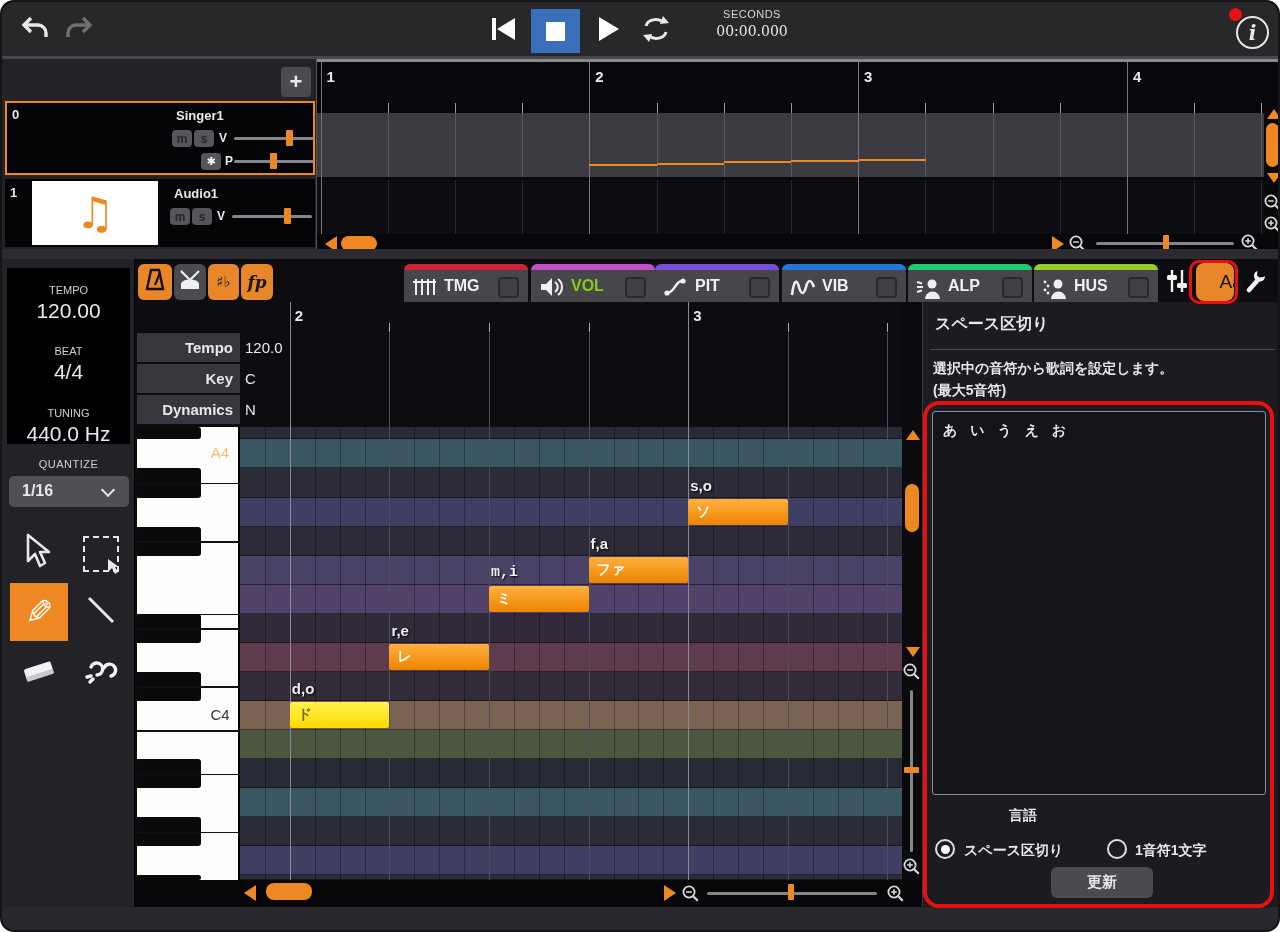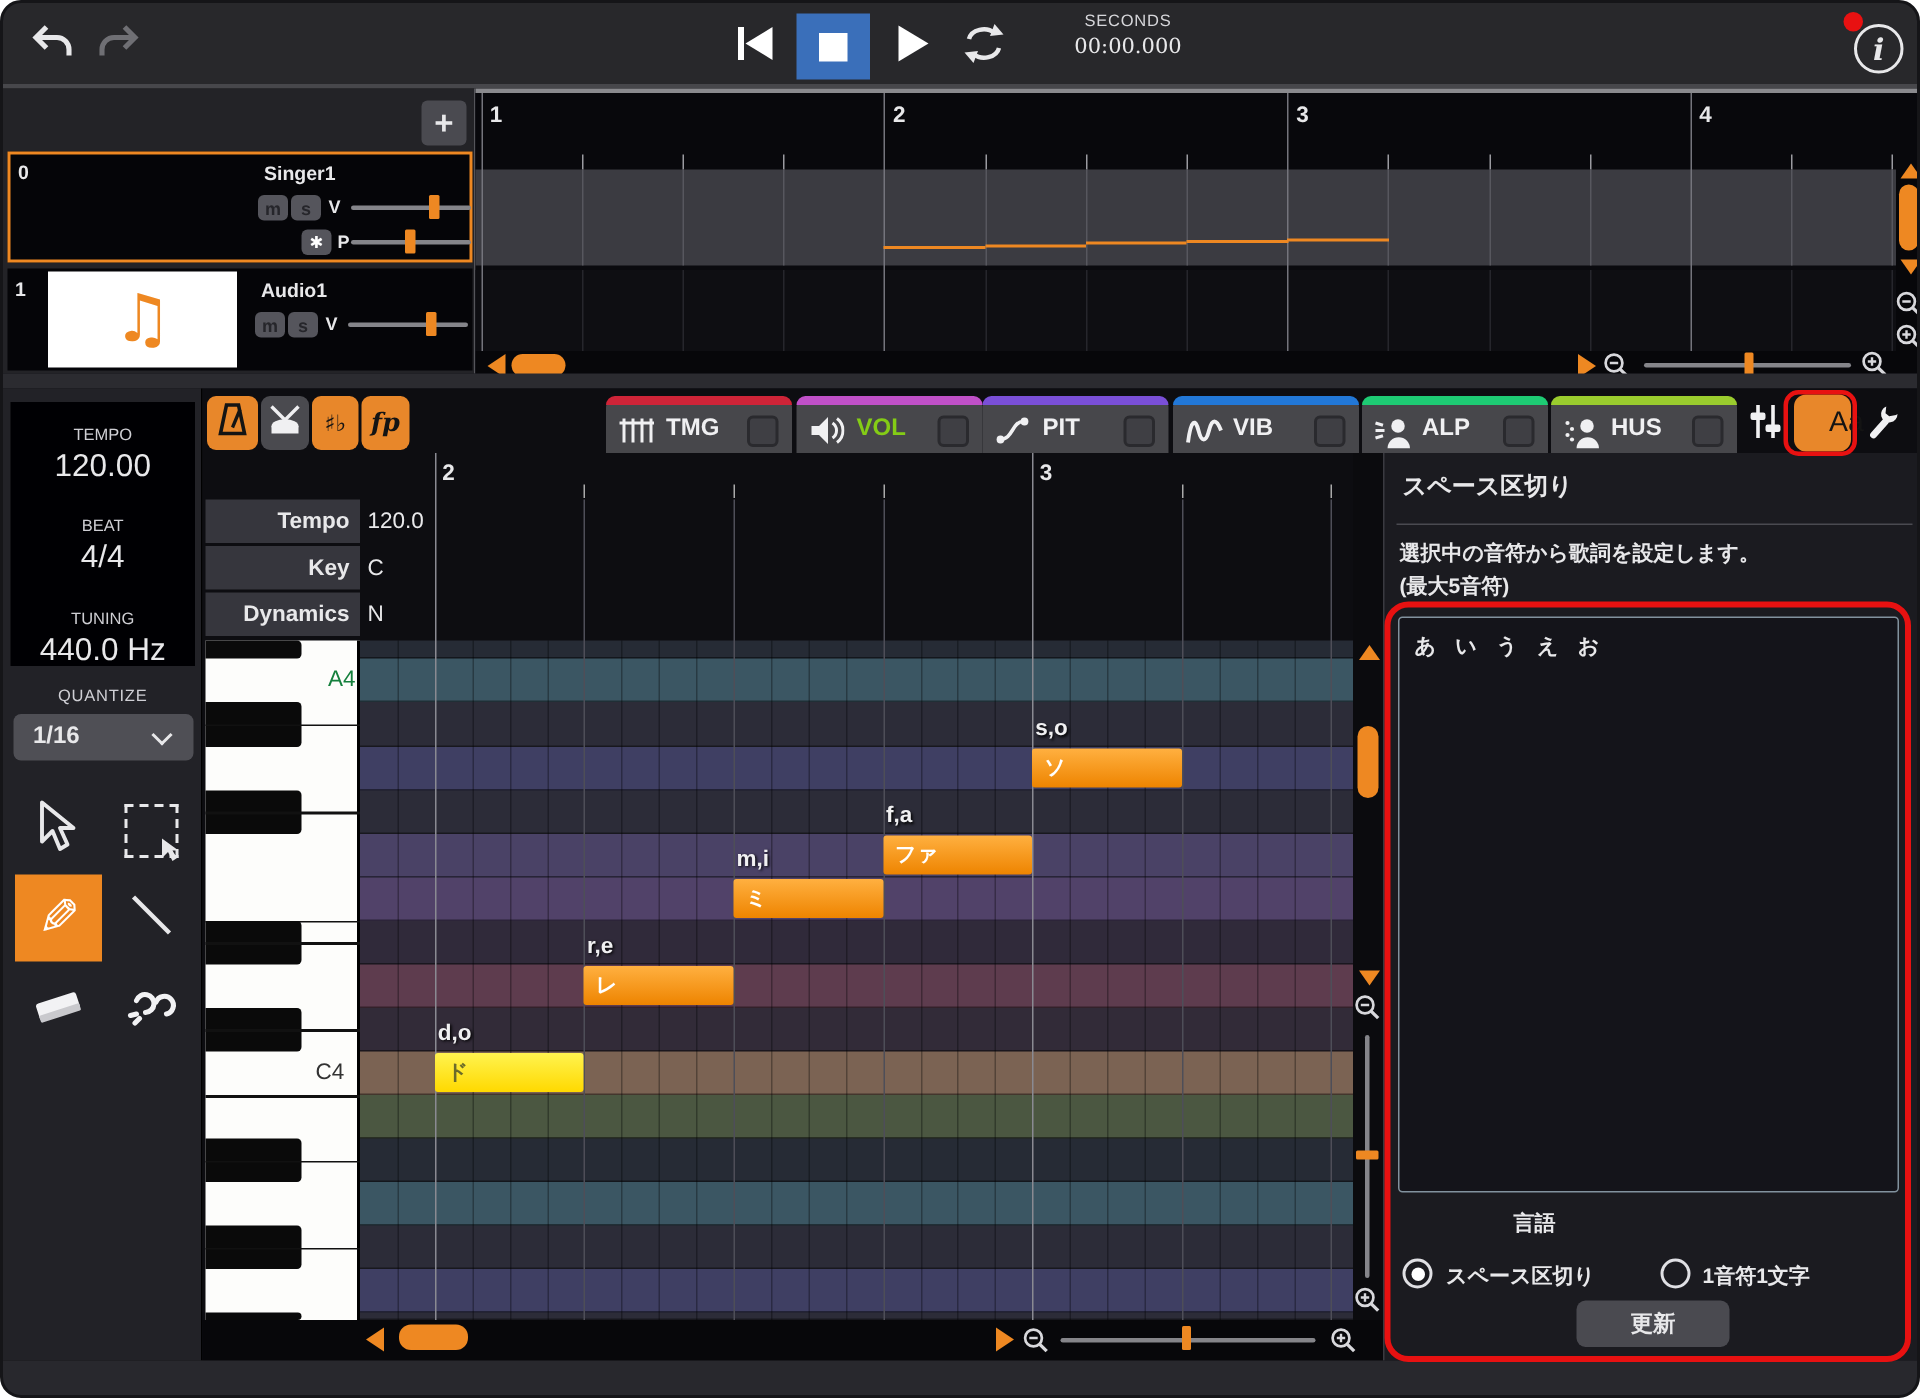--- a/index.html
+++ b/index.html
@@ -366,21 +366,21 @@
       <div class="abs" style="left: 2px; top: 31px; width: 103px; height: 29px; background: rgb(54, 54, 61); color: rgb(232, 232, 234); font-size: 15px; font-weight: bold; text-align: right; line-height: 29px; padding-right: 7px;">Tempo</div>
       <div class="abs" style="left: 110px; top: 31px; height: 29px; color: rgb(232, 232, 234); font-size: 15px; line-height: 29px;">120.0</div>
       <div class="abs" style="left: 2px; top: 62px; width: 103px; height: 29px; background: rgb(54, 54, 61); color: rgb(232, 232, 234); font-size: 15px; font-weight: bold; text-align: right; line-height: 29px; padding-right: 7px;">Key</div>
       <div class="abs" style="left: 110px; top: 62px; height: 29px; color: rgb(232, 232, 234); font-size: 15px; line-height: 29px;">C</div>
       <div class="abs" style="left: 2px; top: 93px; width: 103px; height: 29px; background: rgb(54, 54, 61); color: rgb(232, 232, 234); font-size: 15px; font-weight: bold; text-align: right; line-height: 29px; padding-right: 7px;">Dynamics</div>
       <div class="abs" style="left: 110px; top: 93px; height: 29px; color: rgb(232, 232, 234); font-size: 15px; line-height: 29px;">N</div>
       <div class="abs" style="left: 2px; top: 125px; width: 103px; height: 453px; background: rgb(253, 253, 251); border-right: 2px solid rgb(0, 0, 0);"></div>
       <div class="abs" style="left: 105px; top: 125px; width: 662px; height: 12.4px; background: rgb(38, 43, 53); border-bottom: 1px solid rgba(0, 0, 0, 0.45);"></div>
       <div class="abs" style="left: 2px; top: 125px; width: 64px; height: 12.4px; background: rgb(10, 10, 10); border-radius: 0px 3px 3px 0px;"></div>
       <div class="abs" style="left: 105px; top: 137.4px; width: 662px; height: 29.06px; background: rgb(59, 86, 99); border-bottom: 1px solid rgba(0, 0, 0, 0.45);"></div>
-      <div class="abs" style="left: 68px; top: 142.4px; width: 34px; color: #15803d; font-size: 15px; text-align: right;">A4</div>
+      <div class="abs" style="left: 68px; top: 142.4px; width: 34px; color: #fdba74; font-size: 15px; text-align: center;">A4</div>
       <div class="abs" style="left: 105px; top: 166.46px; width: 662px; height: 29.06px; background: rgb(44, 44, 56); border-bottom: 1px solid rgba(0, 0, 0, 0.45);"></div>
       <div class="abs" style="left: 2px; top: 166.46px; width: 64px; height: 29.06px; background: rgb(10, 10, 10); border-radius: 0px 3px 3px 0px;"></div>
       <div class="abs" style="left: 2px; top: 180.99px; width: 103px; height: 1.5px; background: rgb(17, 17, 17);"></div>
       <div class="abs" style="left: 105px; top: 195.52px; width: 662px; height: 29.06px; background: rgb(63, 63, 99); border-bottom: 1px solid rgba(0, 0, 0, 0.45);"></div>
       <div class="abs" style="left: 105px; top: 224.58px; width: 662px; height: 29.06px; background: rgb(44, 44, 56); border-bottom: 1px solid rgba(0, 0, 0, 0.45);"></div>
       <div class="abs" style="left: 2px; top: 224.58px; width: 64px; height: 29.06px; background: rgb(10, 10, 10); border-radius: 0px 3px 3px 0px;"></div>
       <div class="abs" style="left: 2px; top: 239.11px; width: 103px; height: 1.5px; background: rgb(17, 17, 17);"></div>
       <div class="abs" style="left: 105px; top: 253.64px; width: 662px; height: 29.06px; background: rgb(74, 66, 102); border-bottom: 1px solid rgba(0, 0, 0, 0.45);"></div>
       <div class="abs" style="left: 105px; top: 282.7px; width: 662px; height: 29.06px; background: rgb(81, 66, 105); border-bottom: 1px solid rgba(0, 0, 0, 0.45);"></div>
       <div class="abs" style="left: 2px; top: 311.76px; width: 103px; height: 1.5px; background: rgb(17, 17, 17);"></div>
@@ -442,21 +442,21 @@
         <div class="abs" style="left: 8px; top: 4px; position: absolute; color: rgb(107, 107, 42); font-size: 14px; font-weight: bold;">ド</div>
       </div>
       <div class="abs" style="left: 156.8px; top: 377.94px; color: rgb(240, 240, 242); font-size: 15px; font-weight: bold; text-shadow: rgb(0, 0, 0) 1px 1px 2px;">d,o</div>
       <div class="abs" style="left: 254.4px; top: 341.82px; width: 99.6px; height: 26.06px; background: linear-gradient(rgb(255, 176, 64), rgb(238, 132, 0)); border-radius: 2px;">
         <div class="abs" style="left: 8px; top: 4px; position: absolute; color: rgb(255, 255, 255); font-size: 14px; font-weight: bold;">レ</div>
       </div>
       <div class="abs" style="left: 256.4px; top: 319.82px; color: rgb(240, 240, 242); font-size: 15px; font-weight: bold; text-shadow: rgb(0, 0, 0) 1px 1px 2px;">r,e</div>
       <div class="abs" style="left: 354px; top: 283.7px; width: 99.6px; height: 26.06px; background: linear-gradient(rgb(255, 176, 64), rgb(238, 132, 0)); border-radius: 2px;">
         <div class="abs" style="left: 8px; top: 4px; position: absolute; color: rgb(255, 255, 255); font-size: 14px; font-weight: bold;">ミ</div>
       </div>
-      <div class="abs" style="left: 356px; top: 261.7px; color: rgb(240, 240, 242); font-size: 15px; font-weight: bold; text-shadow: rgb(0, 0, 0) 1px 1px 2px;">m,i</div>
+      <div class="abs" style="left: 356px; top: 261.7px; color: rgb(240, 240, 242); font-size: 15px; font-weight: bold; text-shadow: rgb(0, 0, 0) 1px 1px 2px; font-family: Liberation Mono, monospace;">m,i</div>
       <div class="abs" style="left: 453.6px; top: 254.64px; width: 99.6px; height: 26.06px; background: linear-gradient(rgb(255, 176, 64), rgb(238, 132, 0)); border-radius: 2px;">
         <div class="abs" style="left: 8px; top: 4px; position: absolute; color: rgb(255, 255, 255); font-size: 14px; font-weight: bold;">ファ</div>
       </div>
       <div class="abs" style="left: 455.6px; top: 232.64px; color: rgb(240, 240, 242); font-size: 15px; font-weight: bold; text-shadow: rgb(0, 0, 0) 1px 1px 2px;">f,a</div>
       <div class="abs" style="left: 553.2px; top: 196.52px; width: 99.6px; height: 26.06px; background: linear-gradient(rgb(255, 176, 64), rgb(238, 132, 0)); border-radius: 2px;">
         <div class="abs" style="left: 8px; top: 4px; position: absolute; color: rgb(255, 255, 255); font-size: 14px; font-weight: bold;">ソ</div>
       </div>
       <div class="abs" style="left: 555.2px; top: 174.52px; color: rgb(240, 240, 242); font-size: 15px; font-weight: bold; text-shadow: rgb(0, 0, 0) 1px 1px 2px;">s,o</div>
       <div class="abs" style="left: 767px; top: 0px; width: 20px; height: 605px; background: rgb(11, 11, 14);"></div>
       <div class="abs tri-u" style="left: 771px; top: 128px;"></div>

